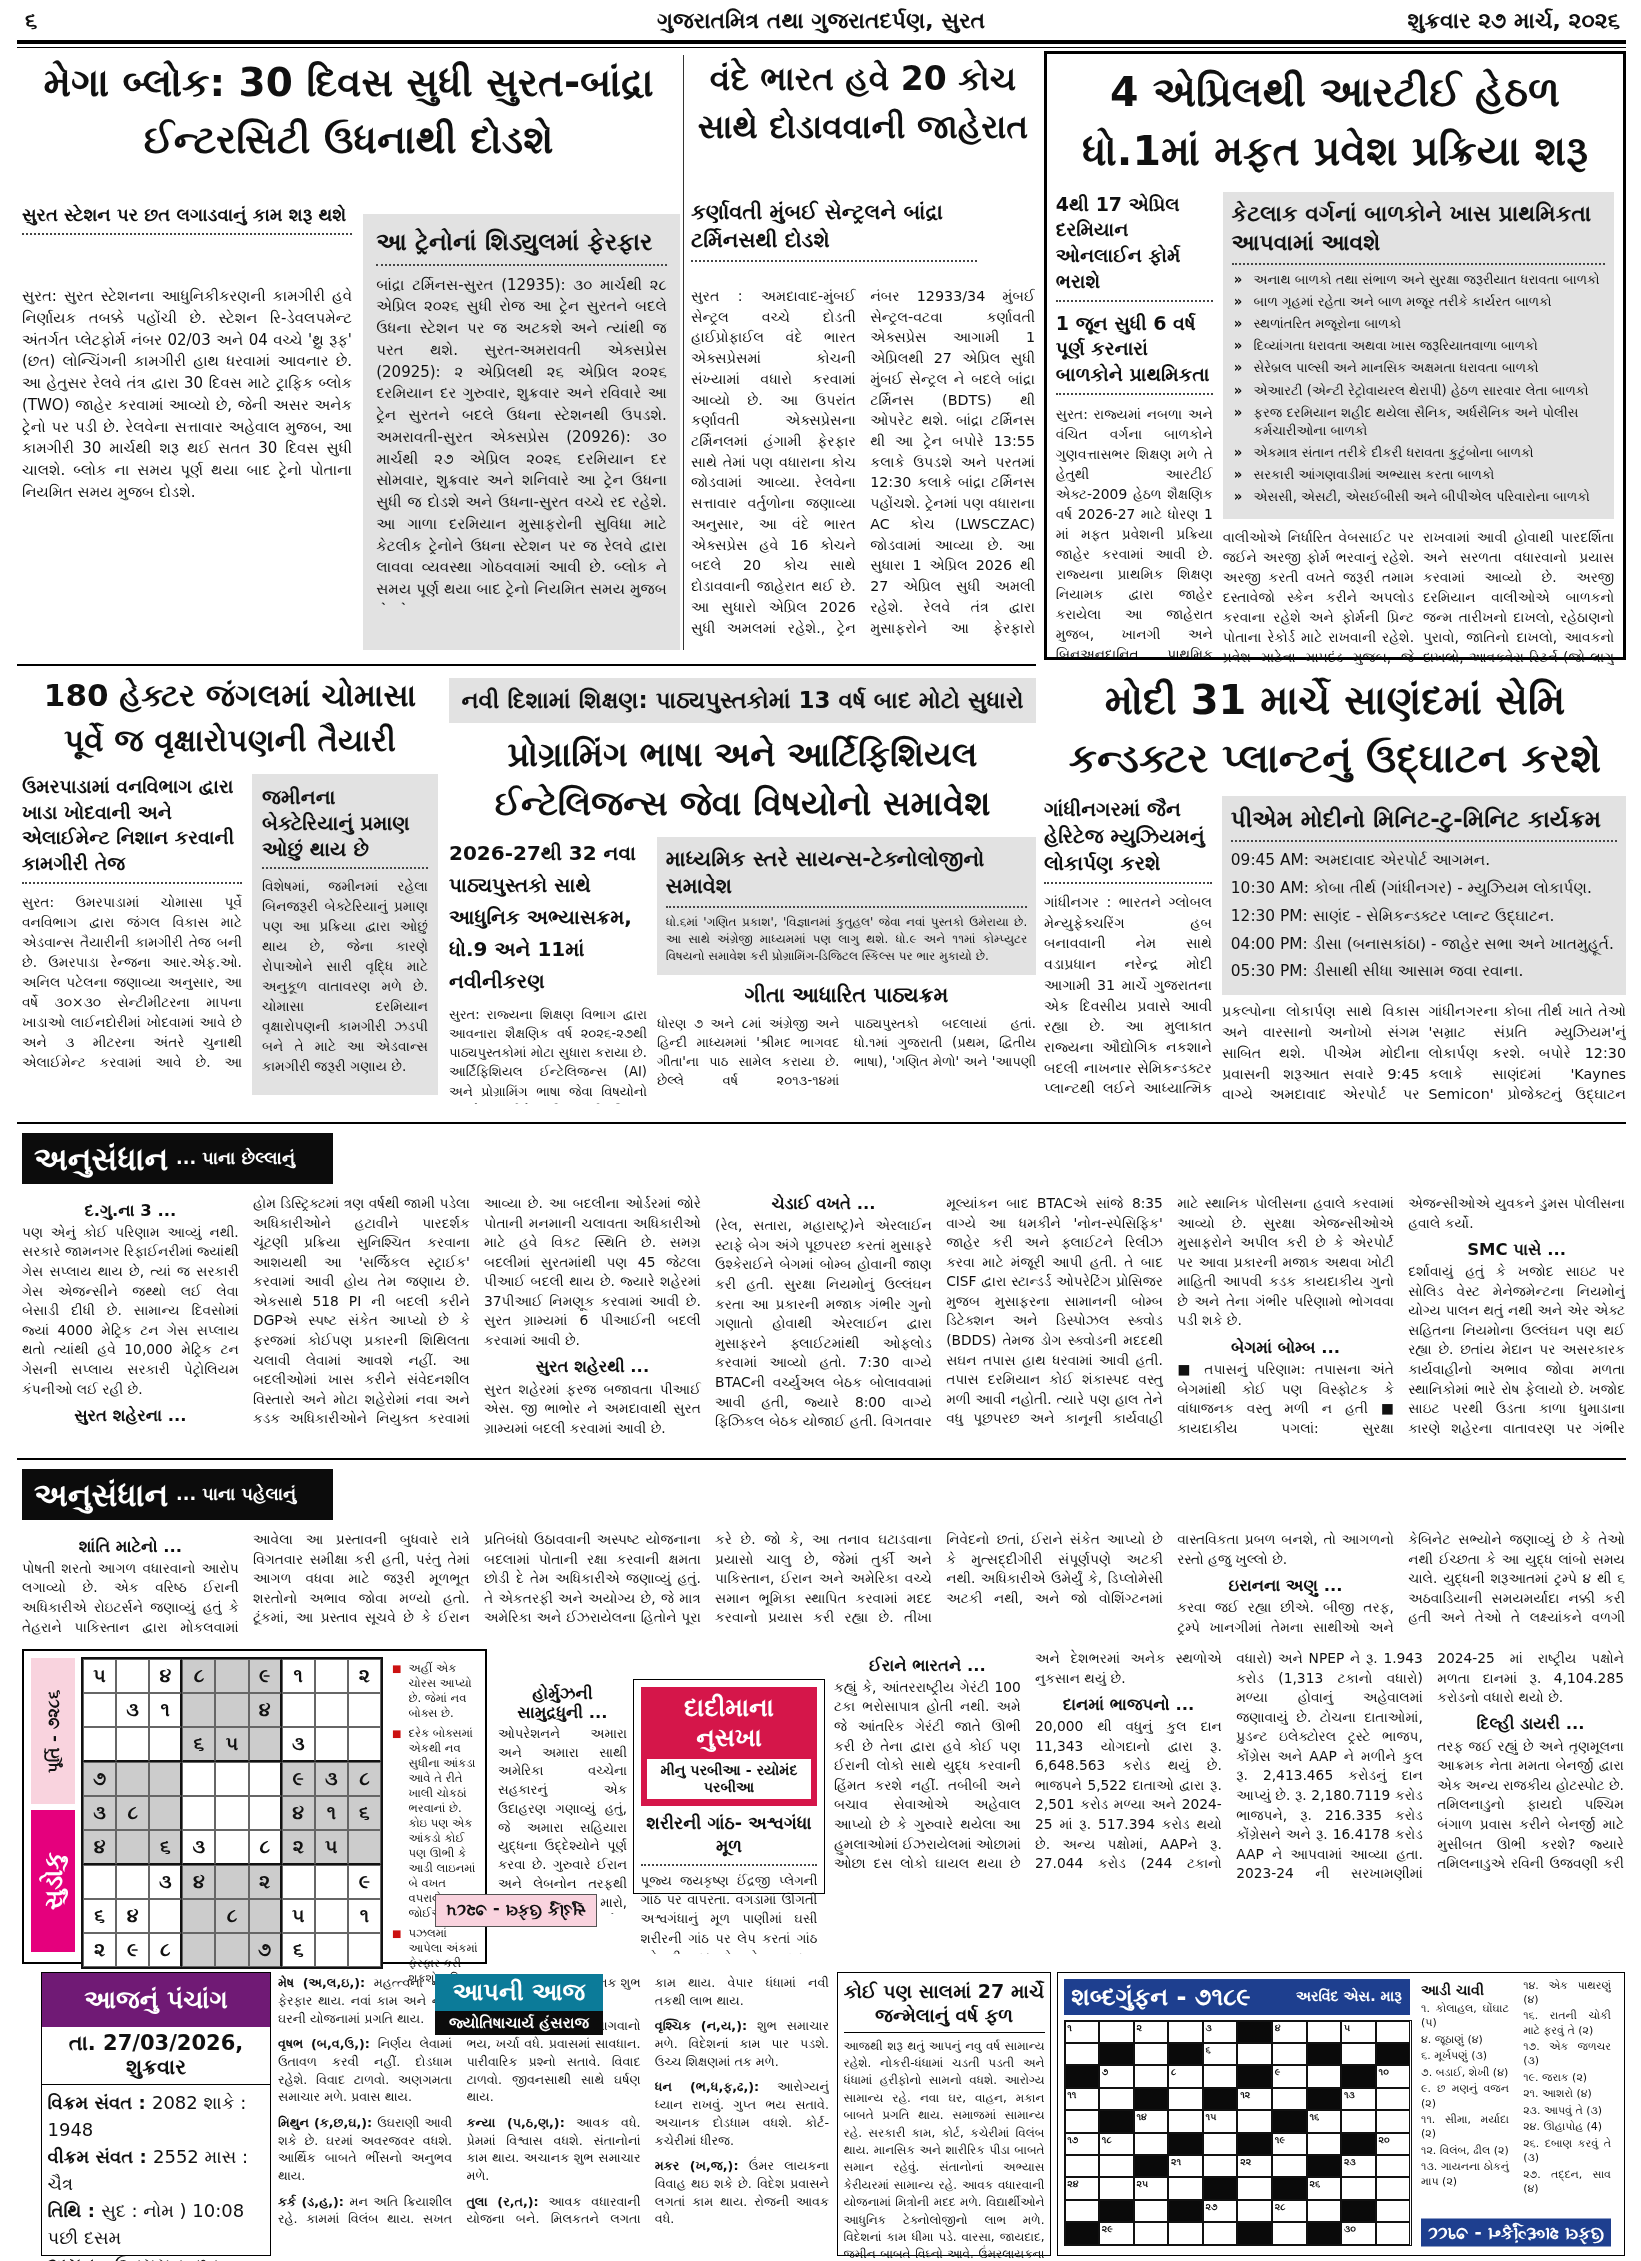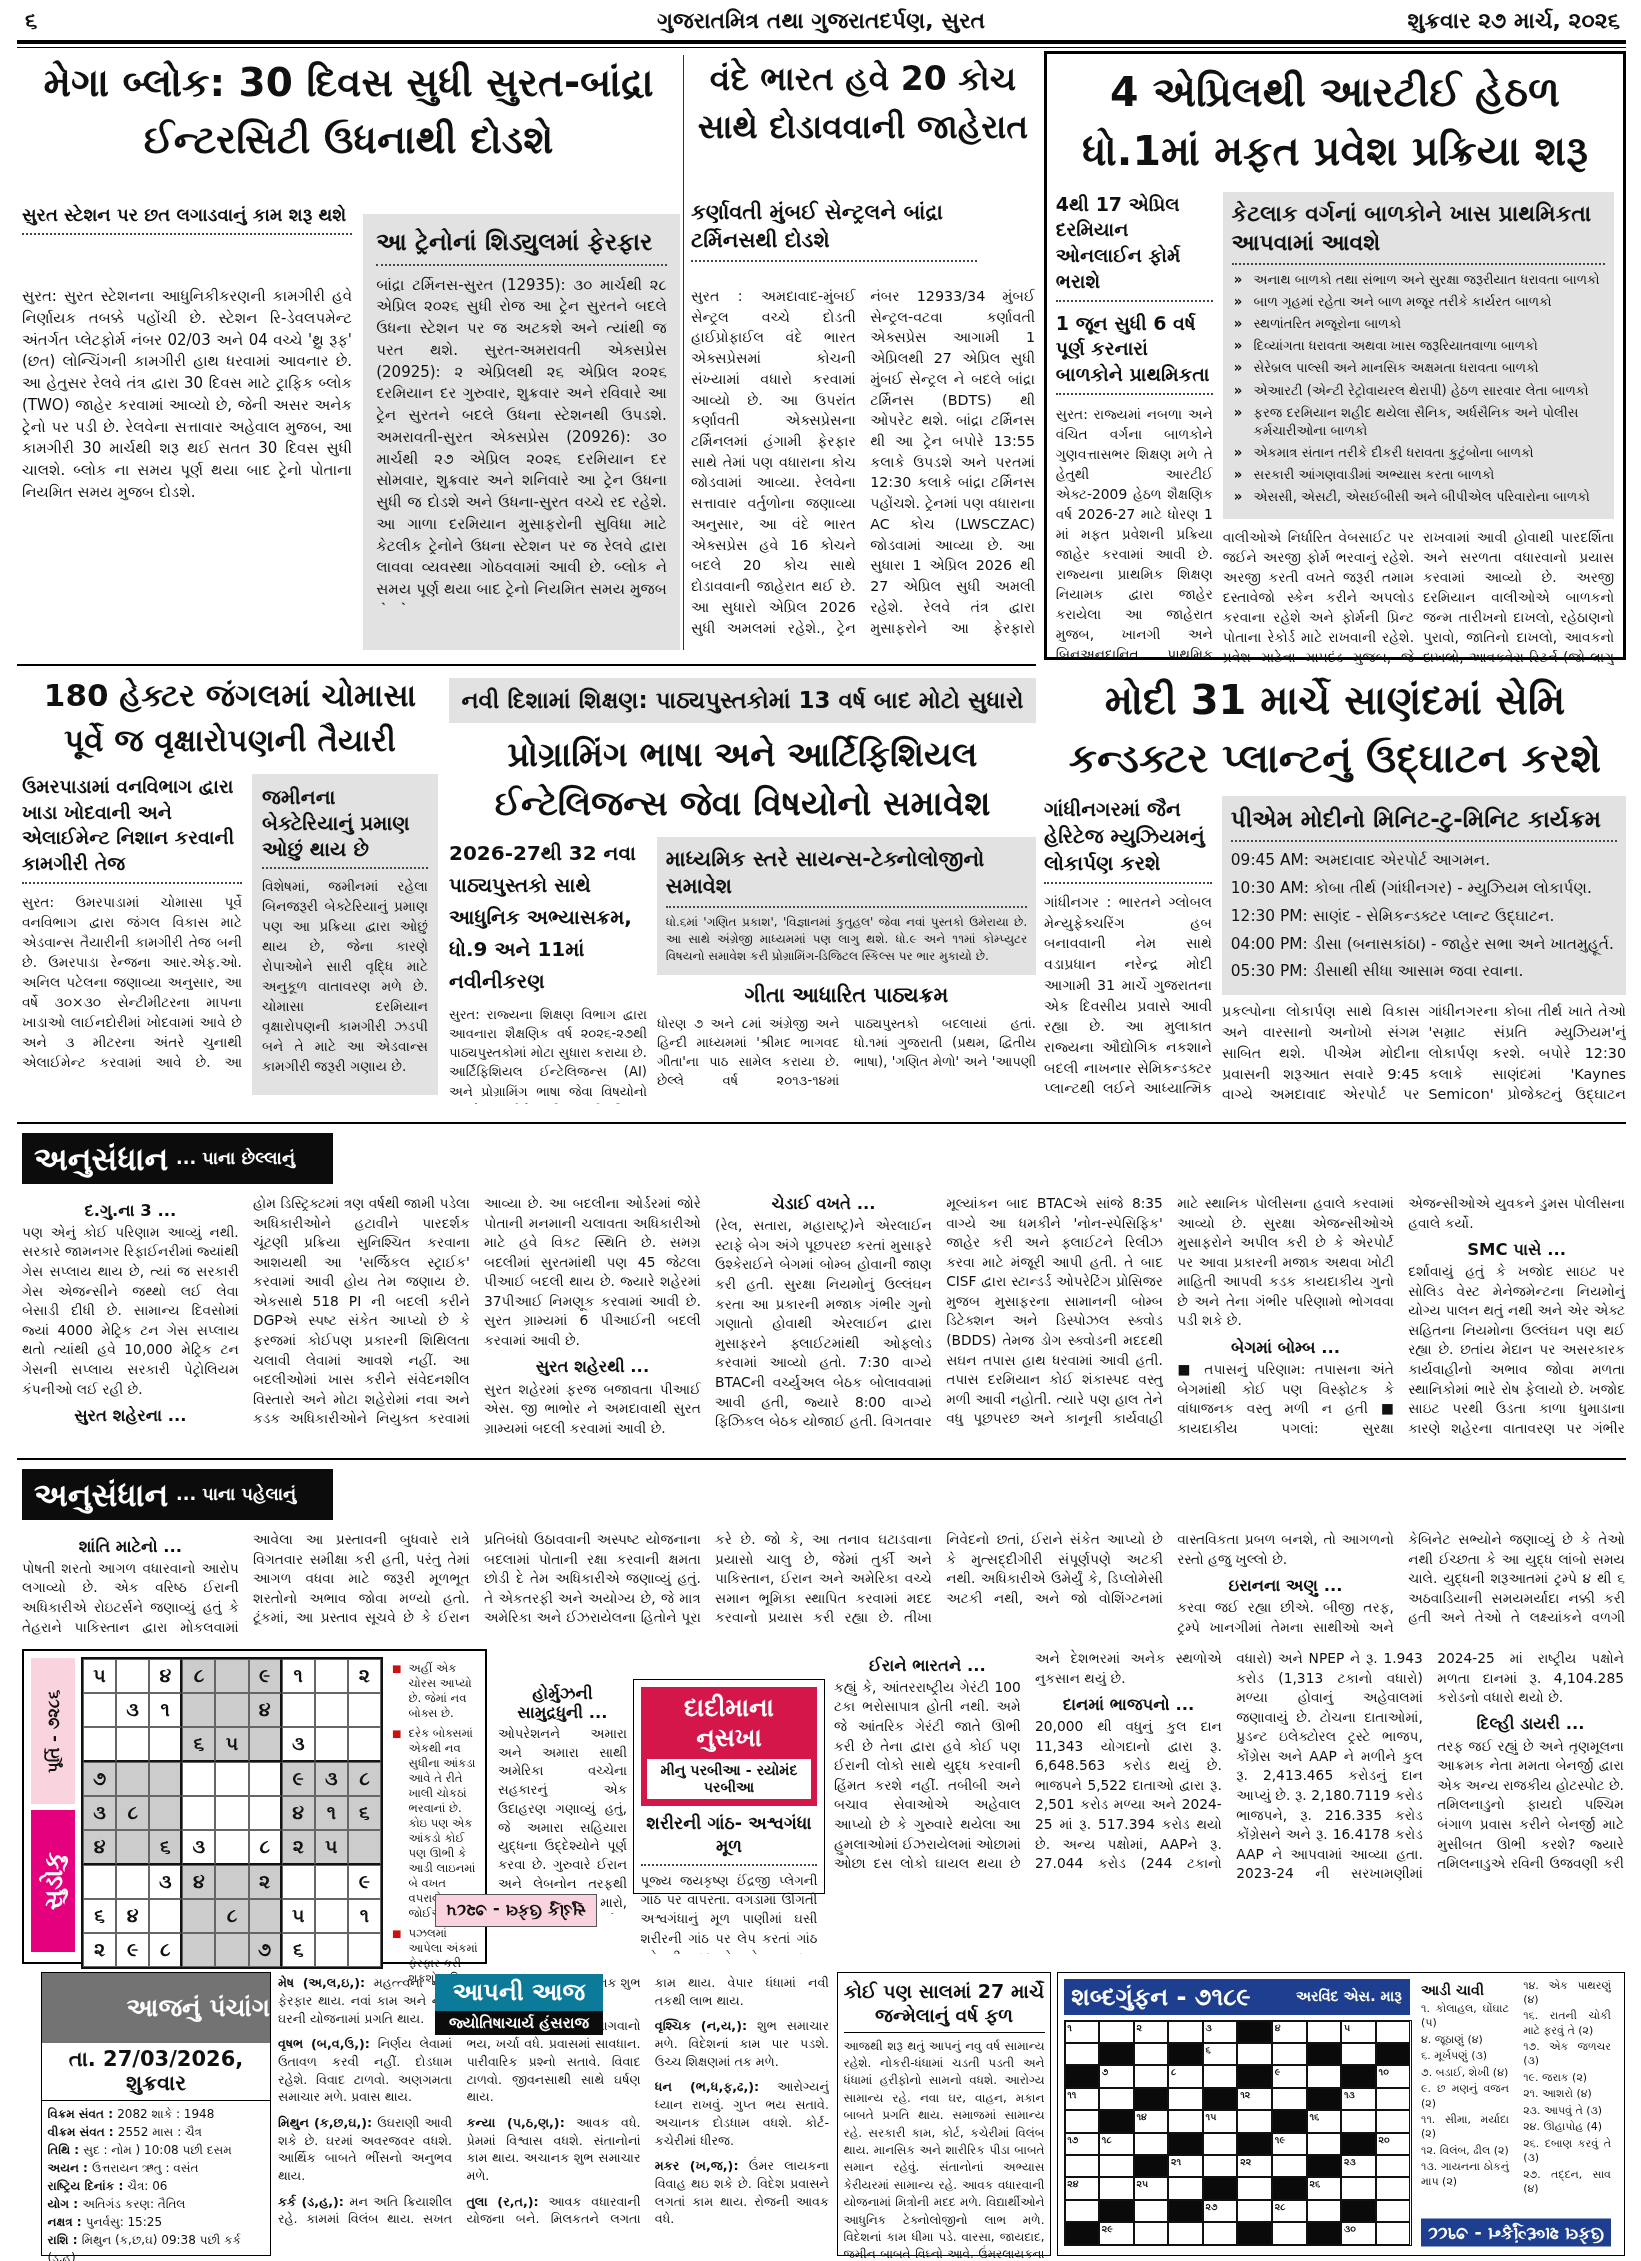--- a/index.html
+++ b/index.html
@@ -32,21 +32,21 @@
   .sud-gray{background:#cccccc;}
   
   .cw-grid{display:grid;grid-template-columns:repeat(10,1fr);border:1.7px solid #111;background:#fff;}
   .cw-cell{position:relative;border:0.6px solid #111;height:20.4px;background:#fff;}
   .cw-black{background:#0a0a0a;}
   .cw-num{position:absolute;top:0;left:1.7px;font-size:9.4px;font-weight:bold;}
   .clue{margin:2.2px 0;line-height:1.3;text-align:justify;}
   .clue-head{font-weight:bold;font-size:14.3px;margin:3.3px 0;}
   .flip{transform:rotate(180deg);}
   .vert{writing-mode:vertical-rl;transform:rotate(180deg);text-align:center;}
-  .prow{line-height:1.5;font-size:12px;}
+  .prow{line-height:1.5;font-size:18px;}
   .plabel{font-weight:bold;}
   .plabel::after{content:" : ";}
   .sign{margin:0 0 7.7px 0;text-align:justify;line-height:1.4;}
   .sign-name{font-weight:bold;}
   .sign-letters{font-weight:bold;}
   .cols{column-gap:14.3px;}
 </style>
 </head>
 <body>
 
@@ -331,21 +331,21 @@
     </div>
       <div class="csec">
       <div class="csec-title">દિલ્હી ડાયરી ...</div>
       <div class="csec-body">તરફ જઈ રહ્યું છે અને તૃણમૂલના આક્રમક નેતા મમતા બેનર્જી દ્વારા એક અન્ય રાજકીય હોટસ્પોટ છે. તમિલનાડુનો ફાયદો પશ્ચિમ બંગાળ પ્રવાસ કરીને બેનર્જી માટે મુસીબત ઊભી કરશે? જ્યારે તમિલનાડુએ રવિની ઉજવણી કરી ત્યારે પશ્ચિમ 'હું ઈચ્છતો હતો કે, રવિ તમિલનાડુમાં ચાલુ રહેત. કારણ કે, તત્કાલીન રાજ્યપાલના લોકવિરોધી કાર્યોને કારણે આગામી ચૂંટણીમાં ડીએમકેને જ ફાયદો થવાનો હતો.' બીજી તરફ બેનર્જી આ ફેરફાર પર પોતાનો ગુસ્સો છુપાવી શક્યા નથી.</div>
     </div>
     </div>
 
   <div class="abs flip" style="left:435px;top:1894px;width:162px;height:33px;background:#f9d3de;border:1.1px solid #555;display:flex;align-items:center;justify-content:center;font-size:16.5px;font-weight:bold;">સુડોકુ ઉકેલ - ૭૨૮૫</div>
 
   <div class="abs" style="left:41px;top:1972px;width:230px;height:284px;border:1.7px solid #000;">
-    <div style="background:#737373;color:#fff;font-size:25px;font-weight:bold;text-align:right;padding:20px 0;">આજનું પંચાંગ</div>
+    <div style="background:#701a75;color:#fff;font-size:25px;font-weight:bold;text-align:center;padding:12px 0;">આજનું પંચાંગ</div>
     <div style="font-size:21px;font-weight:bold;text-align:center;border-bottom:1.7px solid #000;padding:4.4px 0;">તા. 27/03/2026, શુક્રવાર</div>
     <div style="padding:4.4px 5.5px;">
         <div class="prow">
         <span class="plabel">વિક્રમ સંવત</span><span>2082        શાકે : 1948</span>
       </div>
         <div class="prow">
         <span class="plabel">વીક્રમ સંવત</span><span>2552        માસ : ચૈત્ર</span>
       </div>
         <div class="prow">
         <span class="plabel">તિથિ</span><span>સુદ : નોમ ) 10:08 પછી દસમ</span>

